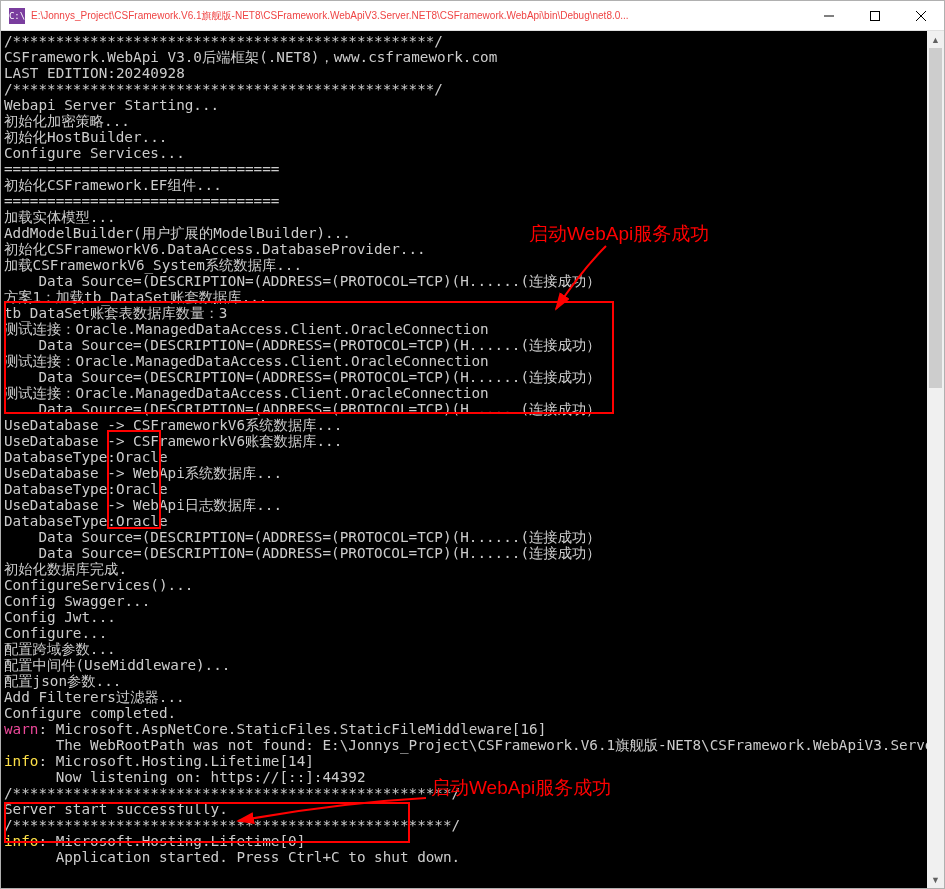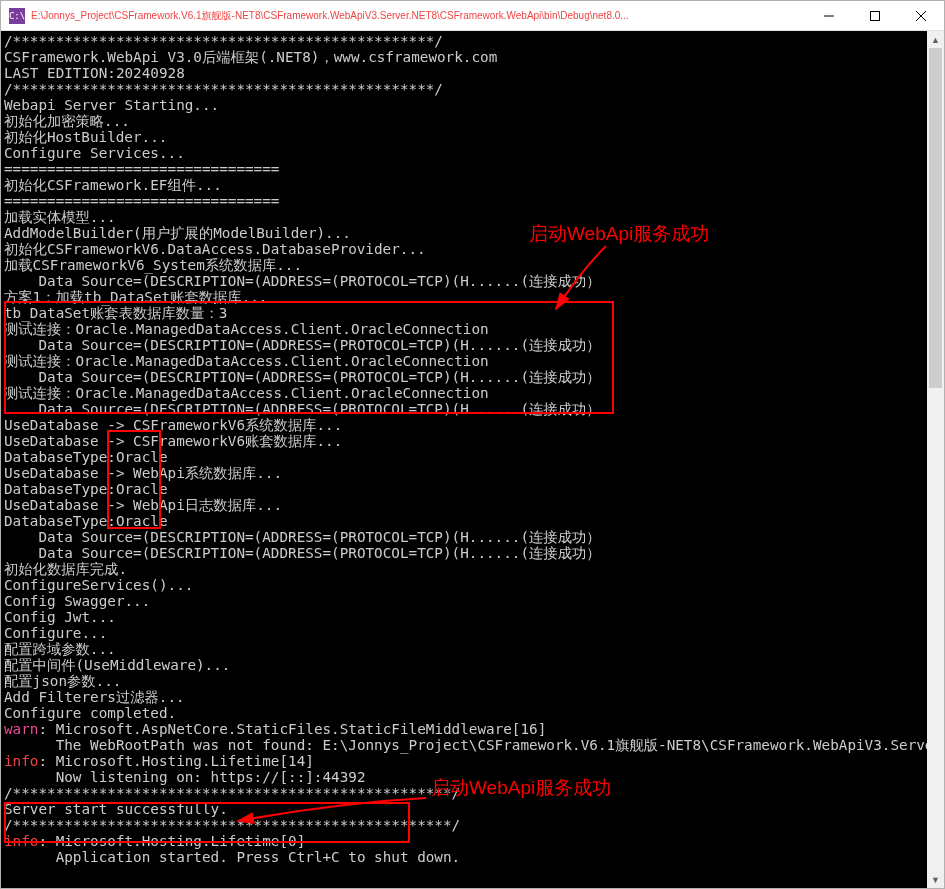--- a/index.html
+++ b/index.html
@@ -107,21 +107,21 @@
     height: 17px;
     display: flex;
     align-items: center;
     justify-content: center;
     color: #606060;
     font-size: 9px;
   }
   .scrollbar-arrow.up { top: 0; }
   .scrollbar-arrow.down { bottom: 0; }
   .warn { color: #ec4899; }
-  .info { color: #ef4444; }
+  .info { color: #fde047; }
   .annot-box {
     position: absolute;
     border: 2px solid #ff0000;
     pointer-events: none;
     background: transparent;
   }
   .annot-text {
     position: absolute;
     color: #ff0000;
     font-family: "Microsoft YaHei","SimHei",sans-serif;

